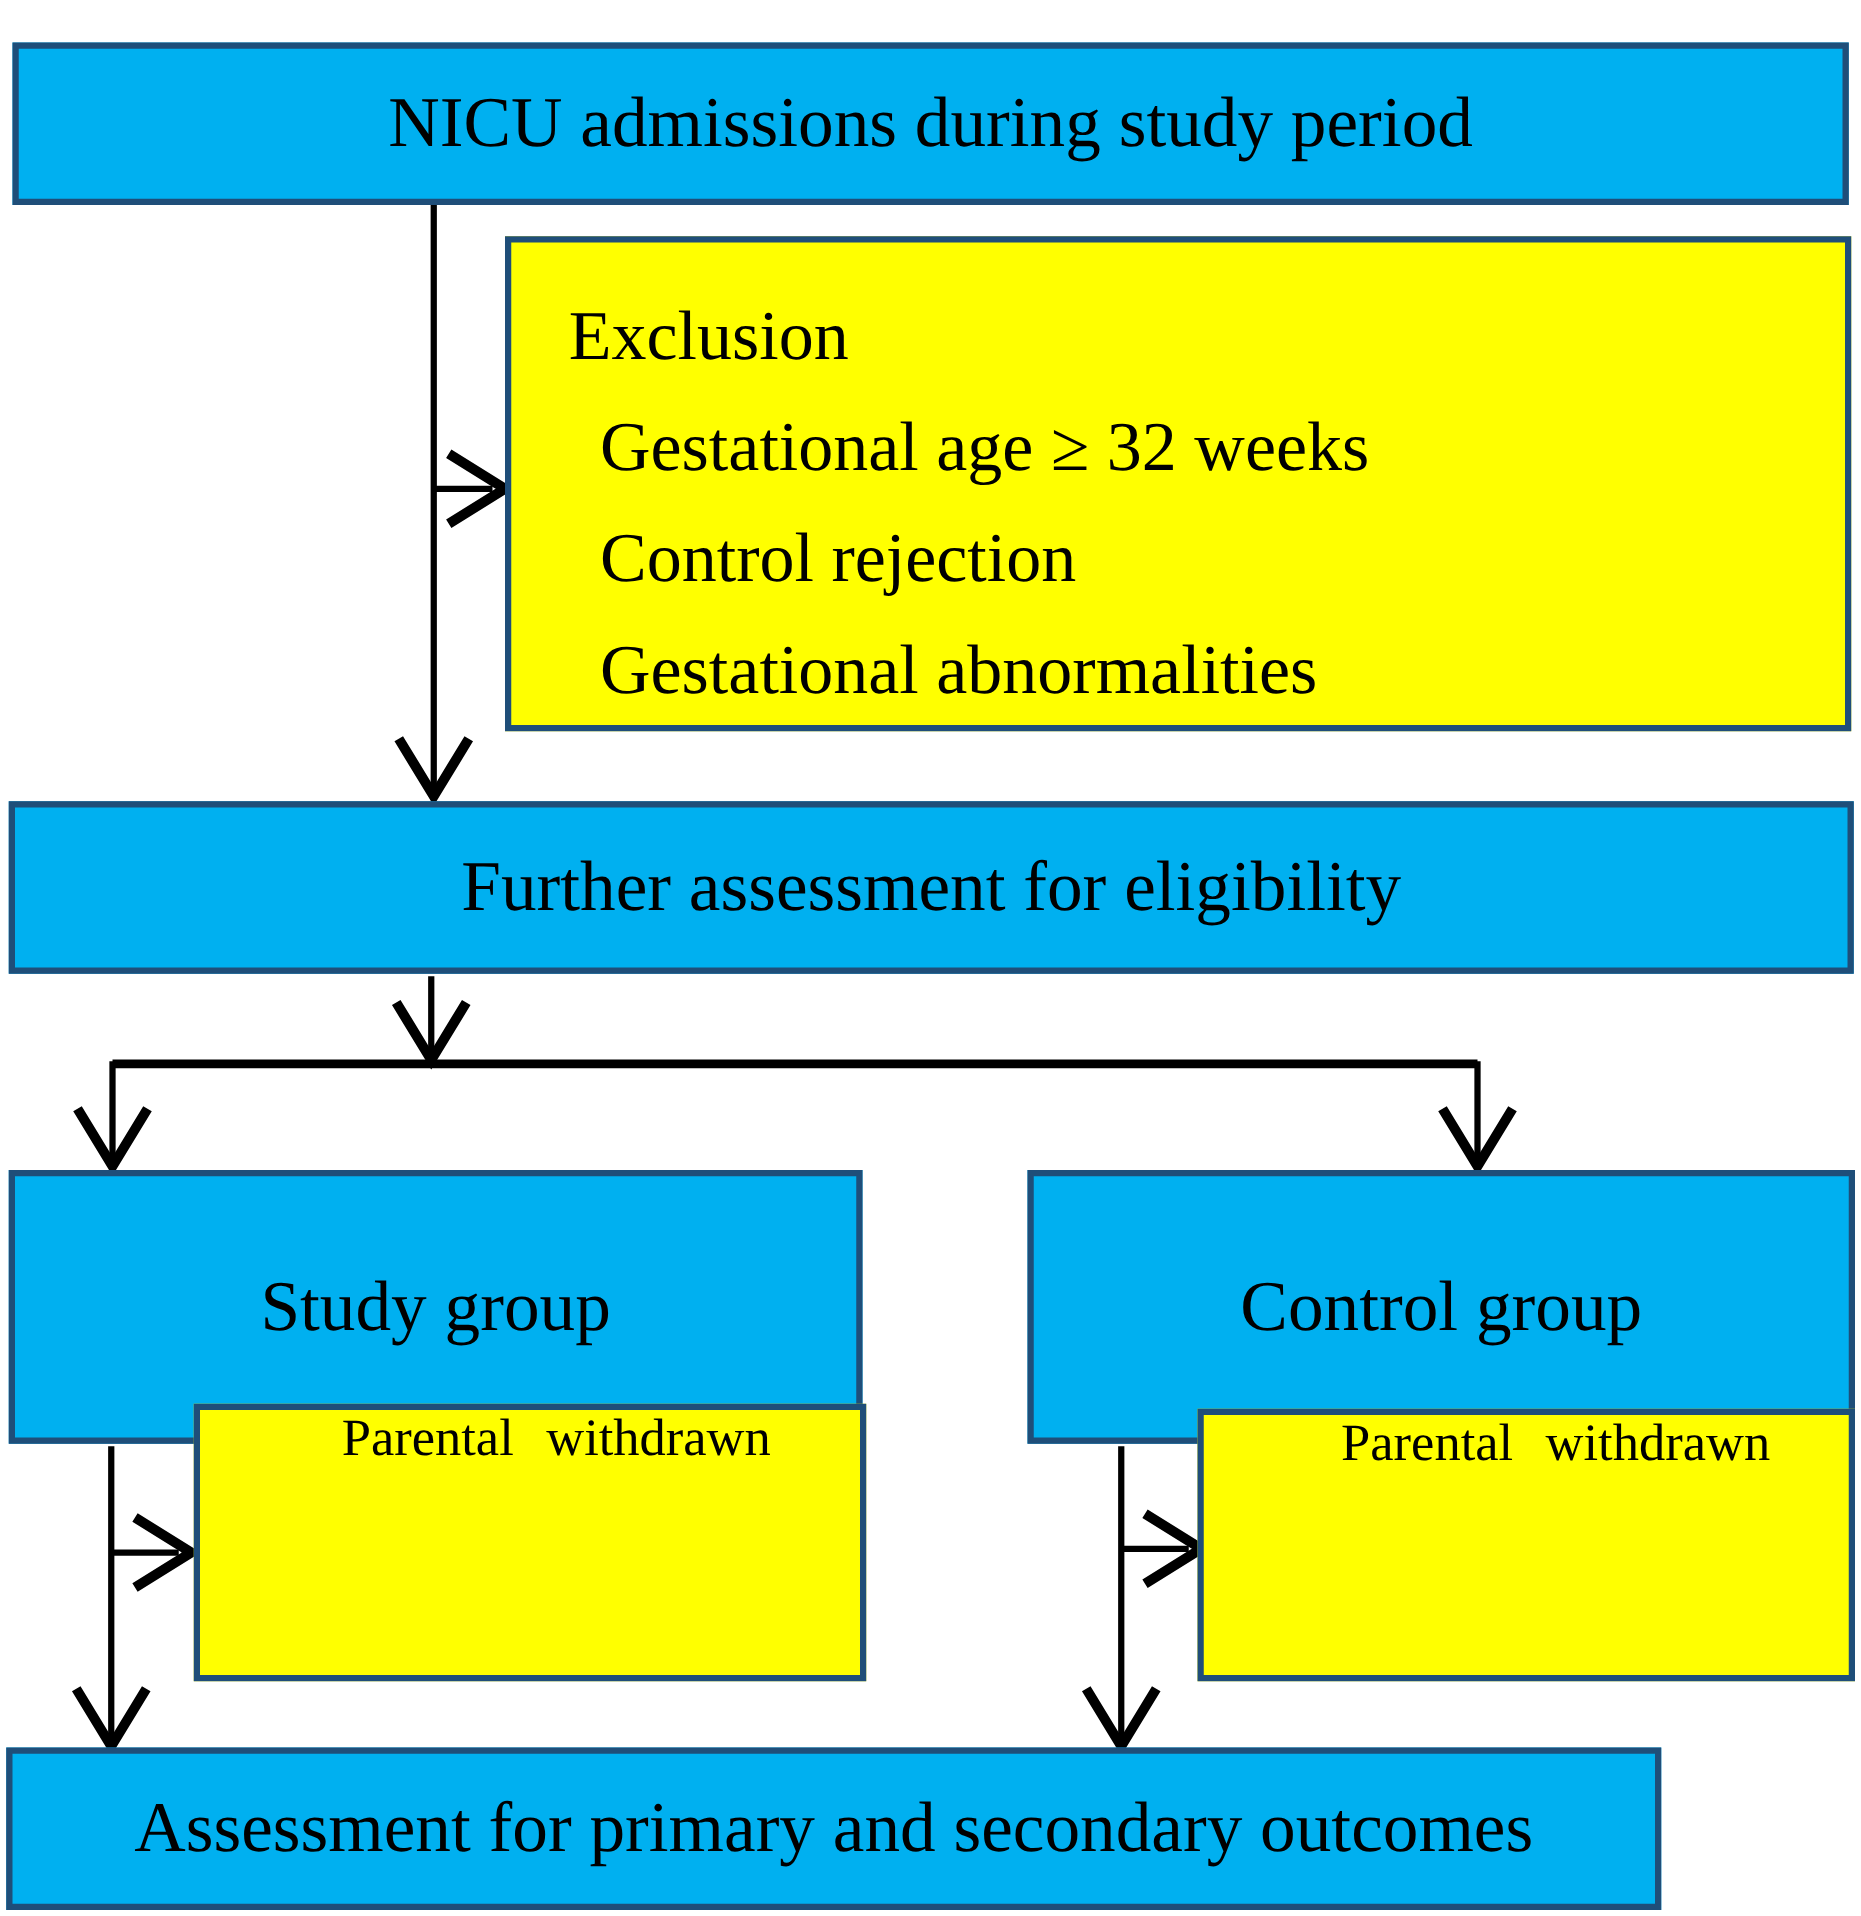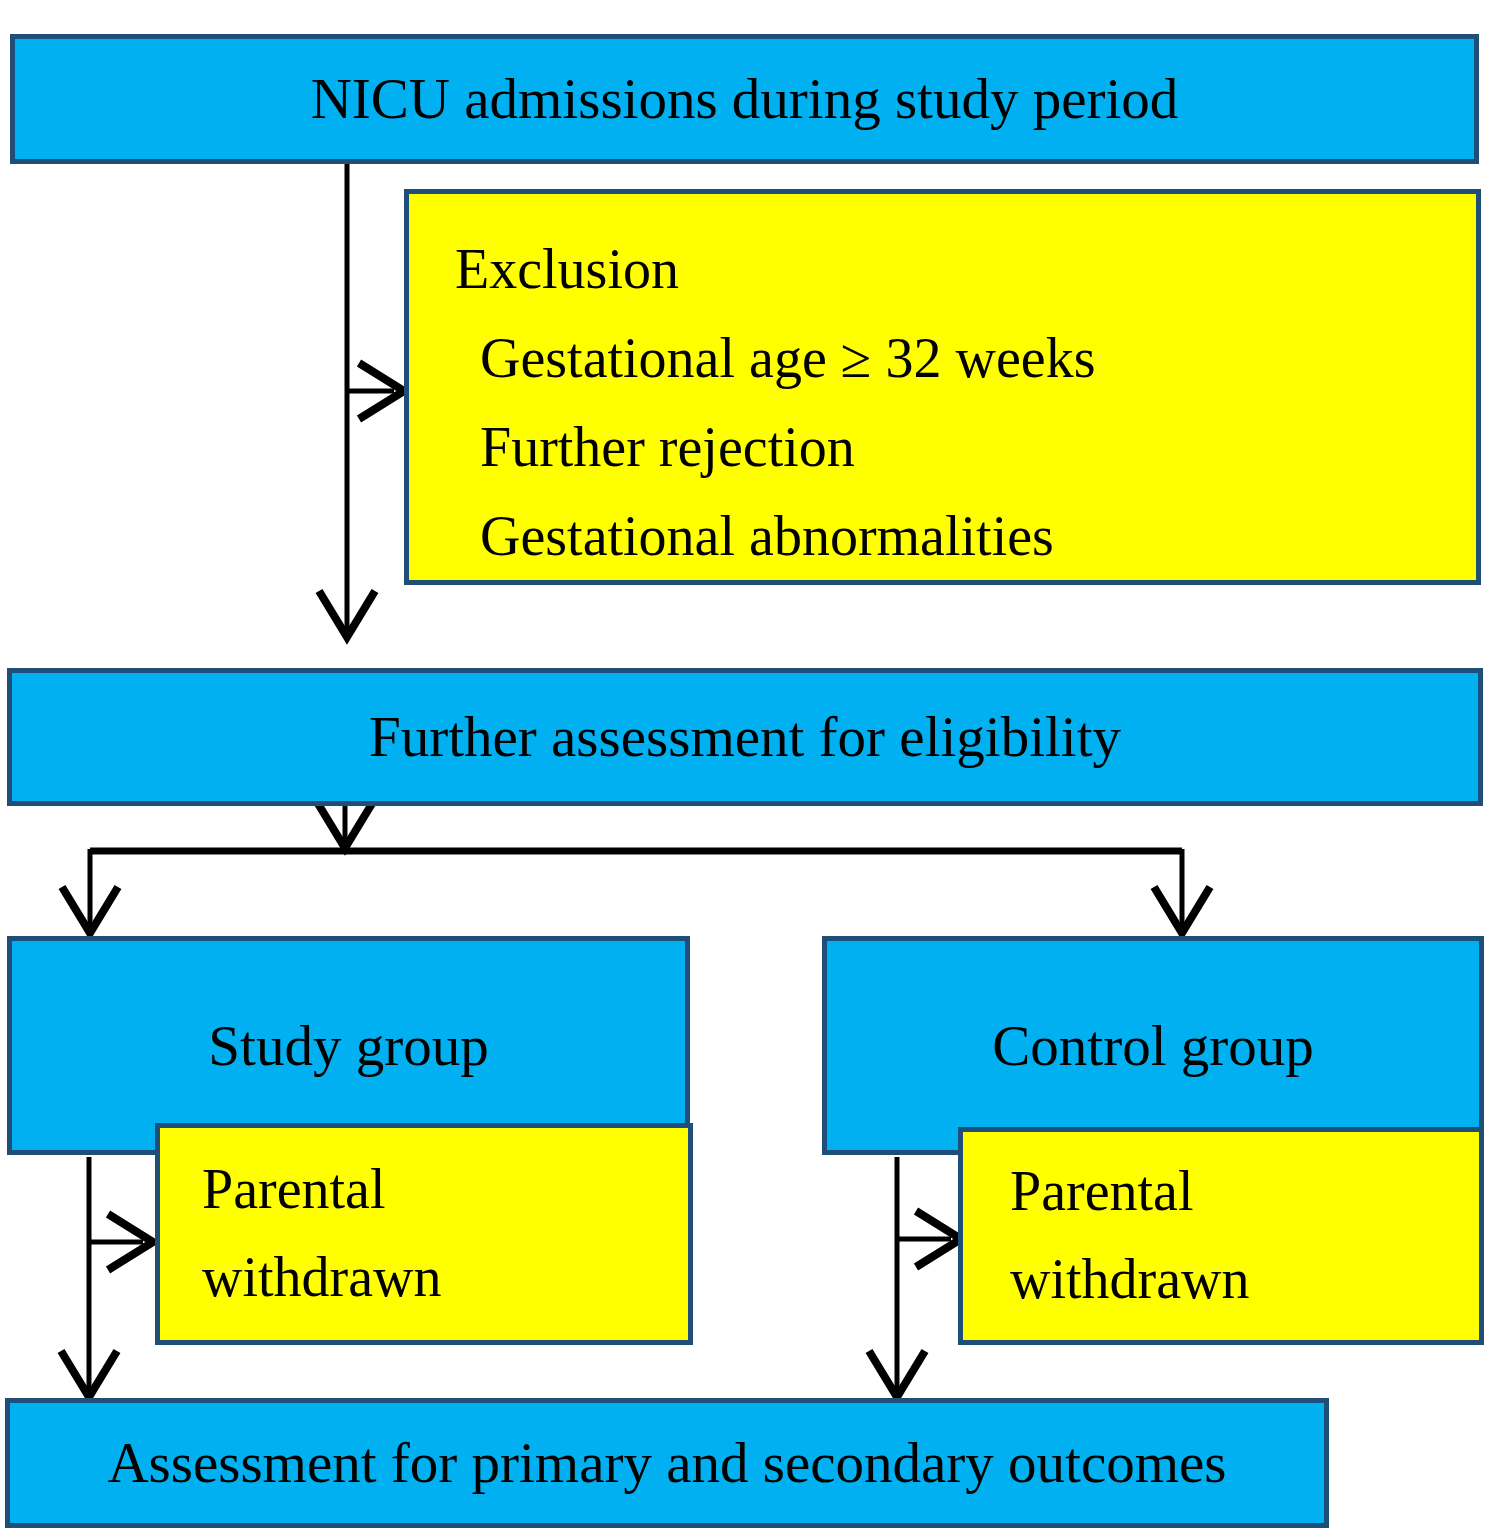--- a/index.html
+++ b/index.html
@@ -45,23 +45,23 @@
   }
   .excl-line{
     height:89px;
     display:flex;
     align-items:center;
     white-space:nowrap;
   }
   .excl-items .excl-line{margin-left:25px;}
   .note-parental{
     display:flex;
-    flex-direction:column;
+    flex-direction:row;
     justify-content:center;
-    font-size:56px;
+    font-size:42px;
     line-height:1.1;
     gap:26px;
   }
   .note-parental .pw-line{white-space:nowrap;}
   .arrows{
     position:absolute;
     left:0;top:0;width:1489px;height:1533px;
     pointer-events:none;
   }
   .arrows path, .arrows polyline{
@@ -125,26 +125,26 @@
   </svg>
 
   <div class="node" style="left:10px; top:6px; width:1469px; height:130px;margin-top:28px;">
     <span>NICU admissions during study period</span>
   </div>
 
   <div class="note note-exclusion" style="left:404px; top:189px; width:1077px; height:396px;">
     <div class="excl-line">Exclusion</div>
     <div class="excl-items">
       <div class="excl-line">Gestational age ≥ 32 weeks</div>
-      <div class="excl-line">Further rejection</div>
+      <div class="excl-line">Control rejection</div>
       <div class="excl-line">Gestational abnormalities</div>
     </div>
   </div>
 
-  <div class="node" style="left:7px; top:668px; width:1476px; height:138px;">
+  <div class="node" style="left:7px; top:641px; width:1476px; height:138px;">
     <span>Further assessment for eligibility</span>
   </div>
 
   <div class="node" style="left:822px; top:936px; width:662px; height:219px;">
     <span>Control group</span>
   </div>
 
   <div class="node" style="left:7px; top:936px; width:683px; height:219px;">
     <span>Study group</span>
   </div>

